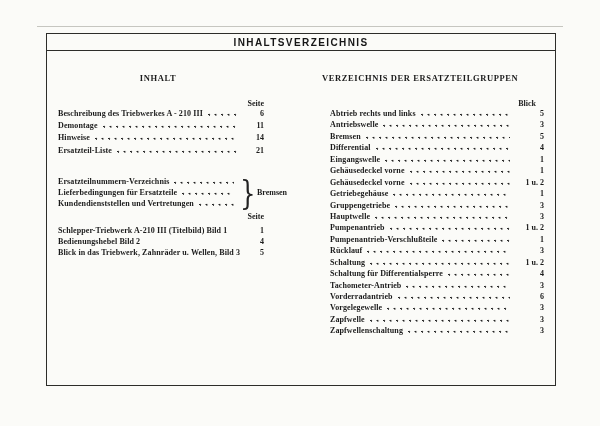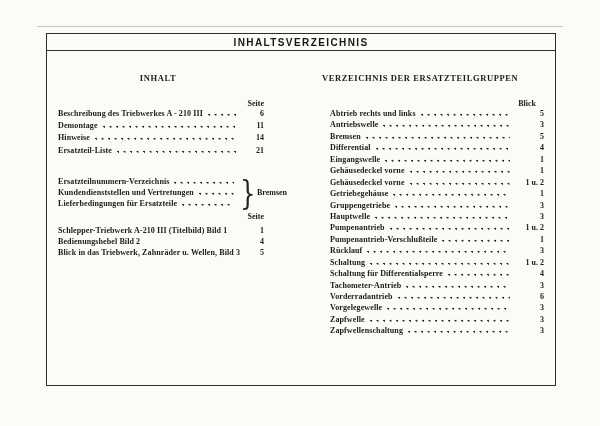--- a/index.html
+++ b/index.html
@@ -104,26 +104,26 @@
   </div>
 
 <div class="abs rows rows-appendix" style="left:58px;top:177px;width:206px;">
 
     <div class="row">
       <span class="lbl">Ersatzteilnummern-Verzeichnis</span>
       <span class="dots"></span>
     </div>
 
     <div class="row">
+      <span class="lbl">Lieferbedingungen für Ersatzteile</span>
+      <span class="dots"></span>
+    </div>
+
+    <div class="row">
       <span class="lbl">Kundendienststellen und Vertretungen</span>
-      <span class="dots"></span>
-    </div>
-
-    <div class="row">
-      <span class="lbl">Lieferbedingungen für Ersatzteile</span>
       <span class="dots"></span>
     </div>
   </div>
 
 <div class="abs brace" style="left:240px;top:176px;height:33px;">}</div>
 <div class="abs anhang" style="left:257px;top:188px;">Bremsen</div>
 
 <div class="abs seite" style="left:58px;top:212px;width:206px;">Seite</div>
 
 <div class="abs rows rows-fig" style="left:58px;top:226px;width:206px;">

